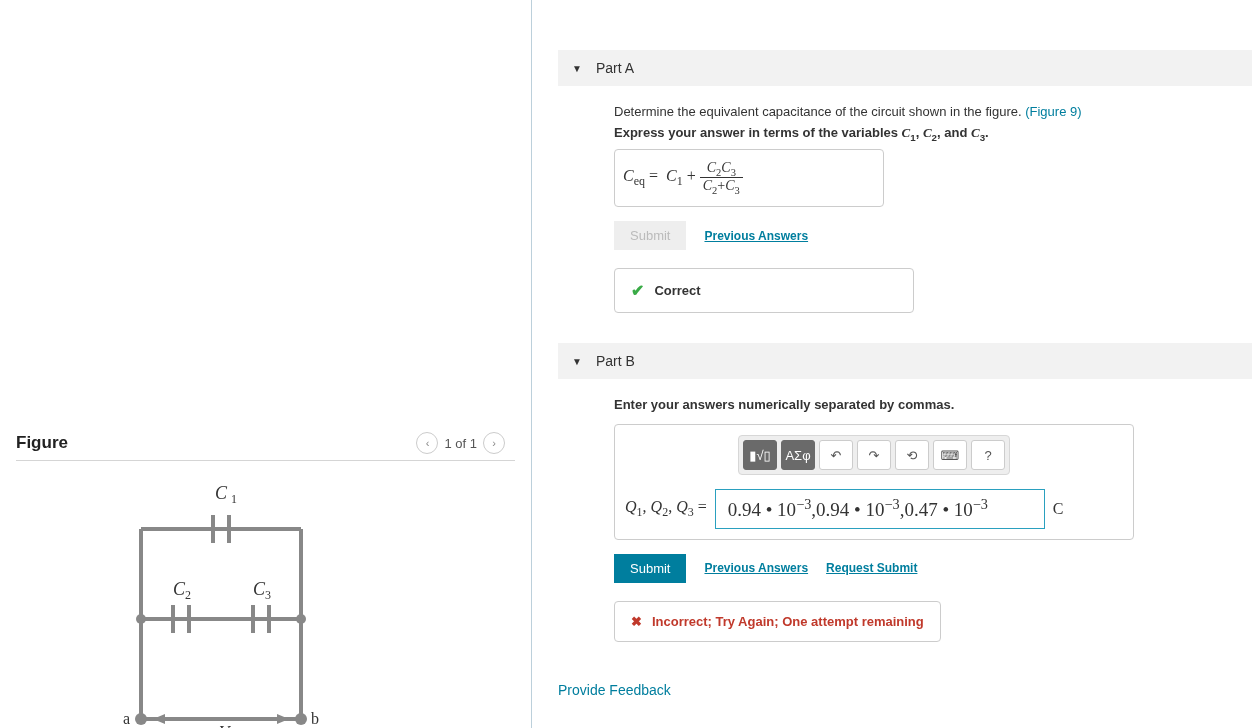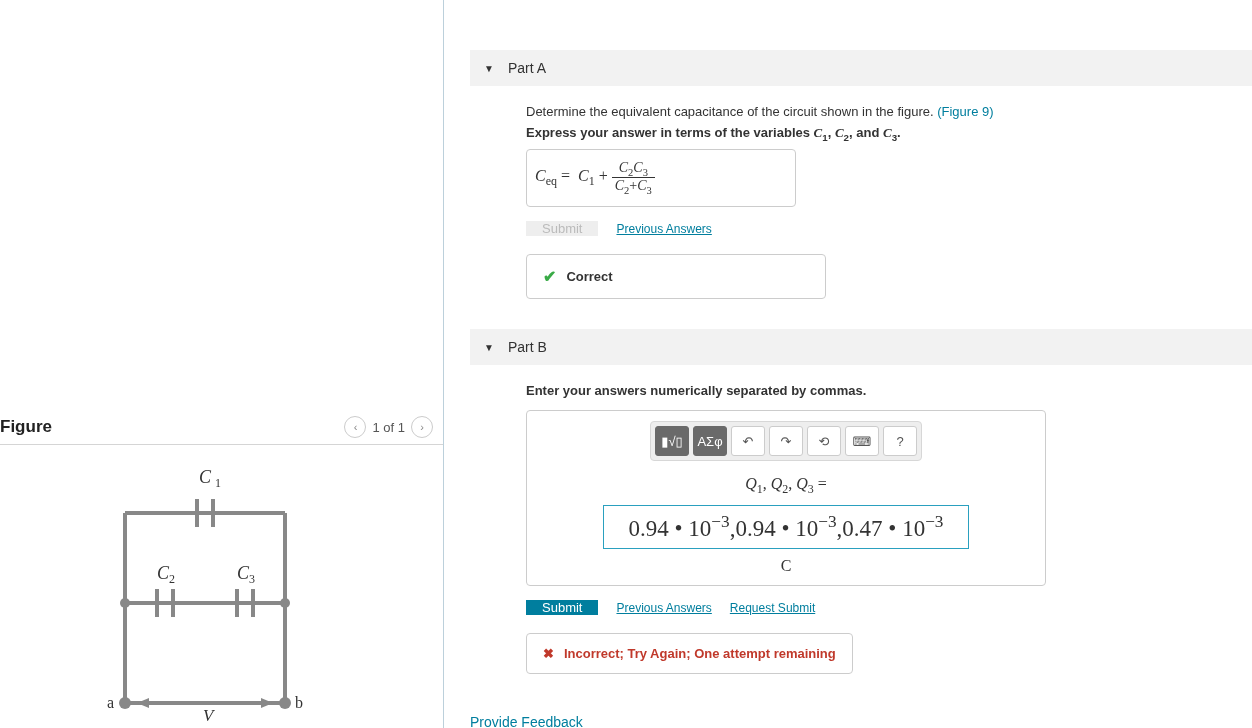--- a/index.html
+++ b/index.html
@@ -7,24 +7,24 @@
     margin: 0;
     font-family: Arial, Helvetica, sans-serif;
     font-size: 13px;
     color: #333;
     background: #fff;
     display: flex;
     height: 728px;
     overflow: hidden;
   }
   .left-pane {
-    width: 444px;
+    width: 532px;
     border-right: 1px solid #bcd0db;
     position: relative;
-    padding: 0;
+    padding: 16px;
   }
   .right-pane {
     flex: 1;
     overflow-y: auto;
     padding: 0 0 0 26px;
   }
 
   
   .figure-header {
     display: flex;
@@ -118,38 +118,38 @@
   .frac .num { display:block; border-bottom:1px solid #333; padding:0 3px; }
   .frac .den { display:block; padding:0 3px; }
 
   .submit-row {
     margin-top: 14px;
     display: flex;
     align-items: center;
     gap: 18px;
   }
   .btn {
-    padding: 0 16px;
+    padding: 7px 16px;
     font-size: 13px;
     border: none;
     cursor: pointer;
   }
   .btn-disabled {
     background: #eee;
     color: #bbb;
     cursor: default;
   }
   .btn-teal {
     background: #007e9e;
     color: #fff;
   }
   .link-teal {
     color: #007e9e;
     text-decoration: underline;
-    font-weight: normal;
+    font-weight: bold;
     font-size: 12px;
     cursor: pointer;
   }
 
   .feedback-box {
     border: 1px solid #ccc;
     border-radius: 4px;
     display: inline-flex;
     align-items: center;
     padding: 12px 16px;
@@ -193,27 +193,26 @@
     cursor: pointer;
   }
   .tool-dark { background:#6a6a6a; color:#fff; border-color:#6a6a6a; }
 
   .answer-row-b {
     display: flex;
     align-items: center;
     gap: 8px;
     font-family: 'Times New Roman', serif;
     font-size: 16px;
-    flex-direction: column;
   }
   .input-b {
     border: 1px solid #2aa0bf;
-    padding: 6px 24px;
+    padding: 6px 12px;
     font-family: 'Times New Roman', serif;
-    font-size: 23px;
+    font-size: 19px;
     min-width: 330px;
   }
 
   .provide-feedback {
     margin: 40px 0 0 0;
     color: #007e9e;
     font-size: 14px;
     cursor: pointer;
   }
 

